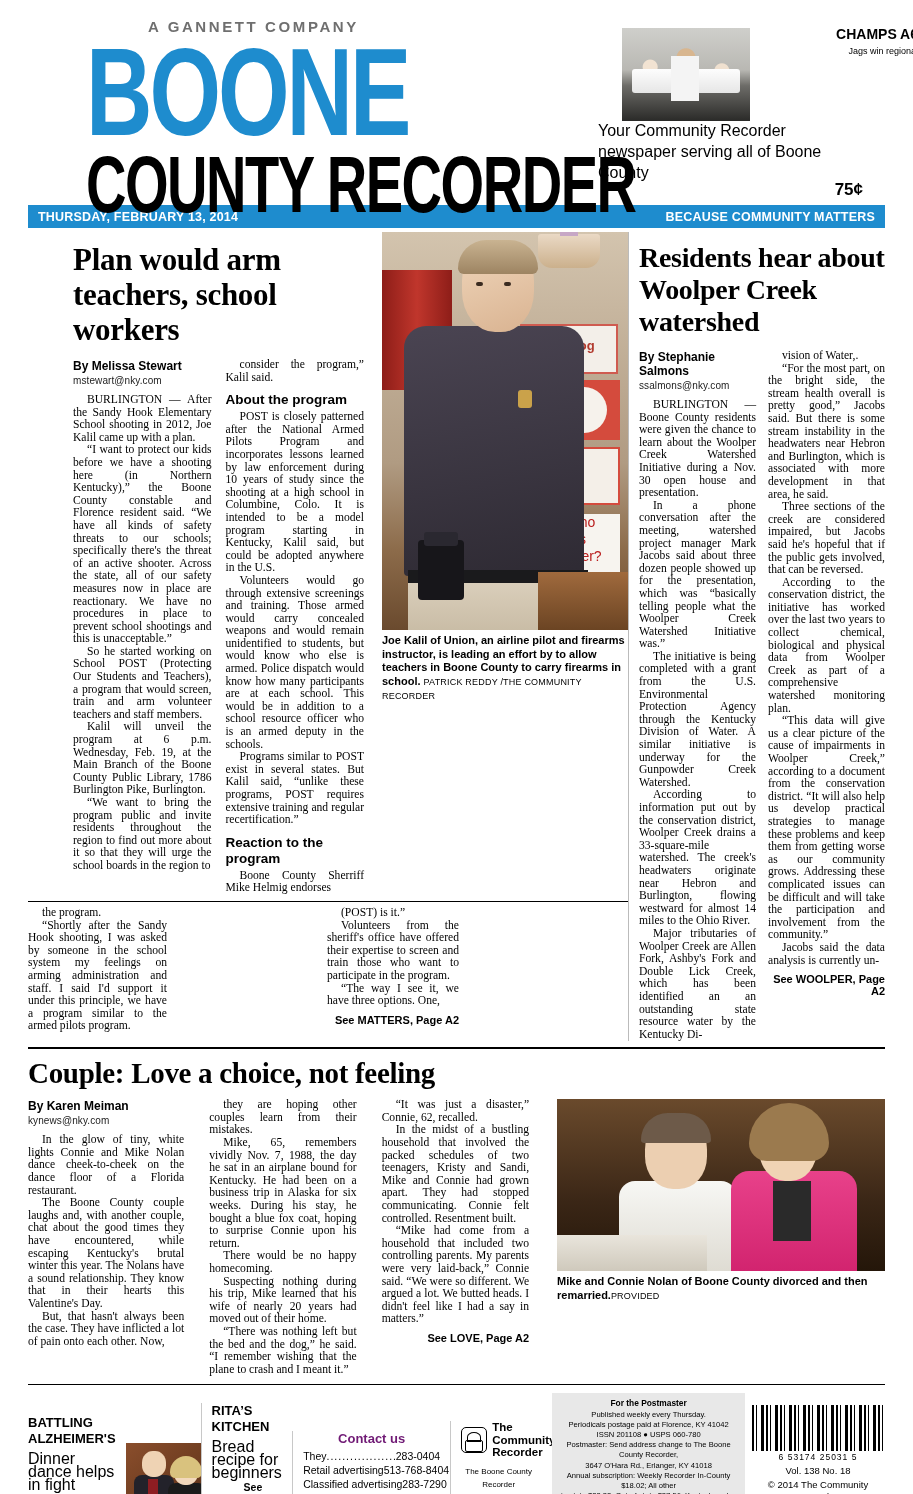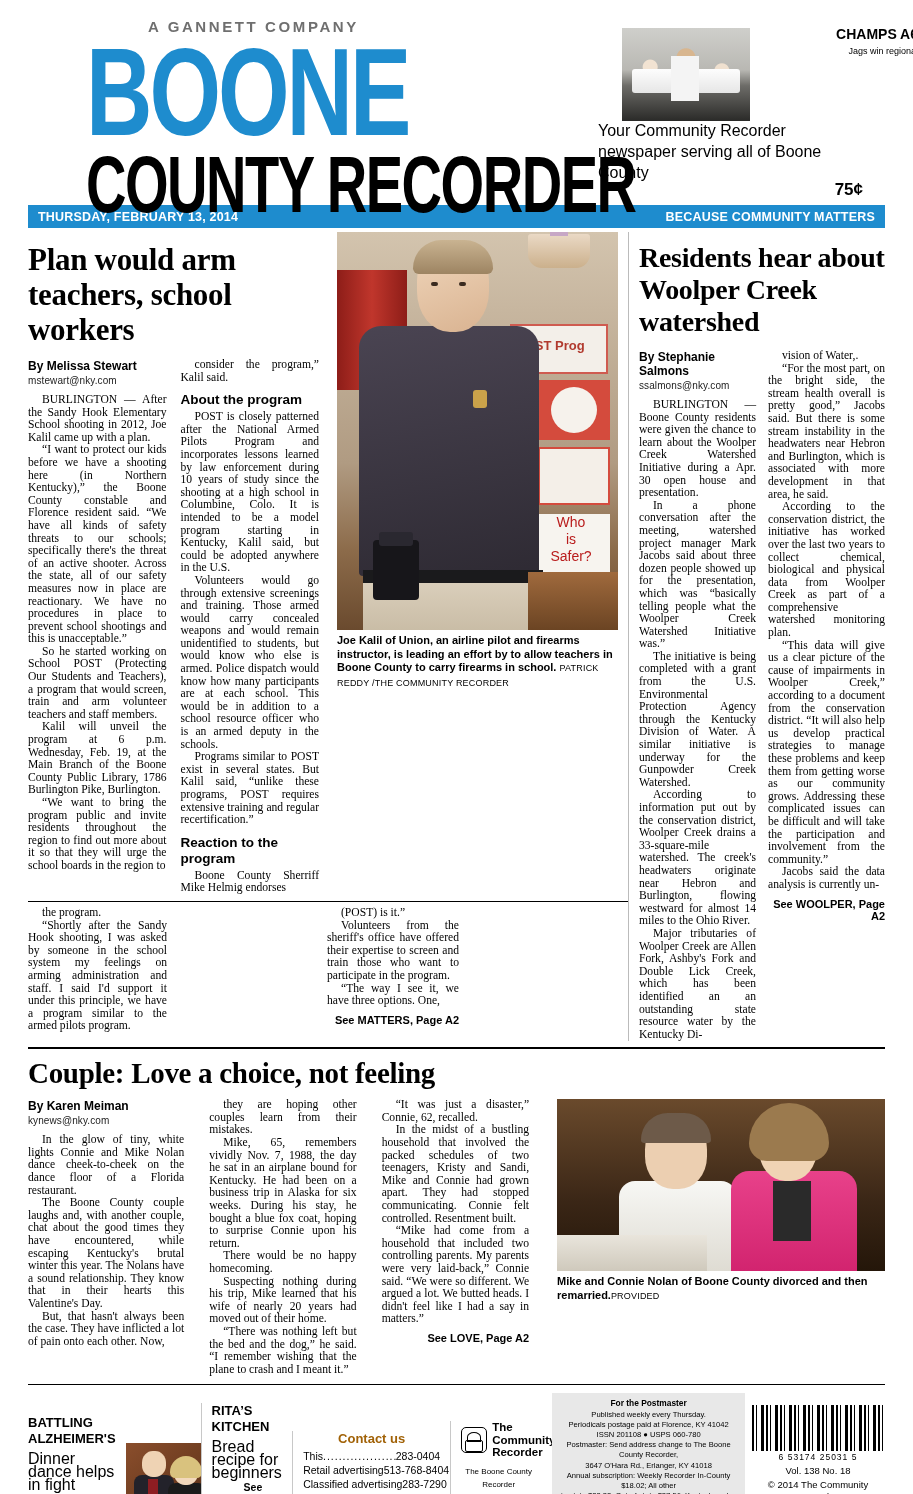--- a/index.html
+++ b/index.html
@@ -177,21 +177,21 @@
   .psp-bg{position:absolute;inset:0;background:linear-gradient(140deg,#8a4e2c,#5a3018);}
   .psp-m{position:absolute;left:8px;top:8px;width:40px;height:66px;}
   .psp-m-h{position:absolute;left:8px;top:0;width:24px;height:26px;border-radius:45%;background:#efd3b4;}
   .psp-m-b{position:absolute;left:0;top:24px;width:40px;height:46px;background:#23222a;border-radius:8px 8px 0 0;}
   .psp-m-b:after{content:"";position:absolute;left:14px;top:4px;width:10px;height:40px;background:#8e1d22;}
   .psp-w{position:absolute;left:40px;top:16px;width:40px;height:58px;}
   .psp-w-h{position:absolute;left:8px;top:0;width:24px;height:26px;border-radius:45%;background:#f2d8bb;}
   .psp-w-hair{position:absolute;left:4px;top:-3px;width:32px;height:22px;border-radius:18px 18px 6px 6px;background:#d9c27e;}
   .psp-w-b{position:absolute;left:2px;top:24px;width:38px;height:38px;background:#1b1b1b;border-radius:8px 8px 0 0;}
 
-  .contact-title { font-family:"Liberation Sans", sans-serif; font-weight:700; font-size:13px; color:#a16207; text-align:center; margin-bottom:3px;}
+  .contact-title { font-family:"Liberation Sans", sans-serif; font-weight:700; font-size:13px; color:#701a75; text-align:center; margin-bottom:3px;}
   .contact-row { font-family:"Liberation Sans", sans-serif; font-size:10.5px; line-height:14px; display:flex; }
   .contact-row .lbl{white-space:nowrap;}
   .contact-row .dots{flex:1;overflow:hidden;white-space:nowrap;letter-spacing:1px;}
   .contact-row .num{white-space:nowrap;}
   .contact-note { font-family:"Liberation Sans", sans-serif; font-size:8px; margin-top:3px; }
 
   .cr-logo-cell { width:96px; font-family:"Liberation Sans", sans-serif; }
   .cr-name { font-weight:700; font-size:11.5px; line-height:12.5px; }
   .cr-addr { font-size:8px; line-height:13px; text-align:center; margin-top:6px;}
   .cr-mark { width:26px; height:26px; border:1.4px solid #000; border-radius:5px; position:relative; flex:0 0 auto;}
@@ -232,21 +232,21 @@
   </div>
 
   <div class="datebar">
     <span>THURSDAY, FEBRUARY 13, 2014</span>
     <span>BECAUSE COMMUNITY MATTERS</span>
   </div>
 
   <div class="top-area">
 
     <div style="width:600px;">
-      <div style="display:flex;">
+      <div style="display:flex;margin-left:45px;">
         <div style="width:300px;padding-right:9px;">
           <h1 class="headline">Plan would arm teachers, school workers</h1>
           <div style="display:flex;">
             <div style="width:146px;padding-right:7px;">
               <div class="byline">By Melissa Stewart</div>
               <div class="email">mstewart@nky.com</div>
               <p class="body">BURLINGTON — After the Sandy Hook Elementary School shooting in 2012, Joe Kalil came up with a plan.</p>
               <p class="body">“I want to protect our kids before we have a shooting here (in Northern Kentucky),” the Boone County constable and Florence resident said. “We have all kinds of safety threats to our schools; specifically there's the threat of an active shooter. Across the state, all of our safety measures now in place are reactionary. We have no procedures in place to prevent school shootings and this is unacceptable.”</p>
               <p class="body">So he started working on School POST (Protecting Our Students and Teachers), a program that would screen, train and arm volunteer teachers and staff members.</p>
               <p class="body">Kalil will unveil the program at 6 p.m. Wednesday, Feb. 19, at the Main Branch of the Boone County Public Library, 1786 Burlington Pike, Burlington.</p>
@@ -311,29 +311,30 @@
         </div>
       </div>
     </div>
 
     <div style="width:257px;padding-left:10px;border-left:1px solid #bbb;">
       <h1 class="headline" style="font-size:28px;line-height:32px;">Residents hear about Woolper Creek watershed</h1>
       <div style="display:flex;">
         <div style="width:123px;padding-right:6px;">
           <div class="byline">By Stephanie Salmons</div>
           <div class="email">ssalmons@nky.com</div>
-          <p class="body">BURLINGTON — Boone County residents were given the chance to learn about the Woolper Creek Watershed Initiative during a Apr. 30 open house and presentation.</p>
+          <p class="body">BURLINGTON — Boone County residents were given the chance to learn about the Woolper Creek Watershed Initiative during a Nov. 30 open house and presentation.</p>
           <p class="body">In a phone conversation after the meeting, watershed project manager Mark Jacobs said about three dozen people showed up for the presentation, which was “basically telling people what the Woolper Creek Watershed Initiative was.”</p>
           <p class="body">The initiative is being completed with a grant from the U.S. Environmental Protection Agency through the Kentucky Division of Water. A similar initiative is underway for the Gunpowder Creek Watershed.</p>
           <p class="body">According to information put out by the conservation district, Woolper Creek drains a 33-square-mile watershed. The creek's headwaters originate near Hebron and Burlington, flowing westward for almost 14 miles to the Ohio River.</p>
           <p class="body">Major tributaries of Woolper Creek are Allen Fork, Ashby's Fork and Double Lick Creek, which has been identified an an outstanding state resource water by the Kentucky Di-</p>
         </div>
         <div style="width:123px;padding-left:6px;">
           <p class="body">vision of Water,.</p>
           <p class="body">“For the most part, on the bright side, the stream health overall is pretty good,” Jacobs said. But there is some stream instability in the headwaters near Hebron and Burlington, which is associated with more development in that area, he said.</p>
+          <p class="body">Three sections of the creek are considered impaired, but Jacobs said he's hopeful that if the public gets involved, that can be reversed.</p>
           <p class="body">According to the conservation district, the initiative has worked over the last two years to collect chemical, biological and physical data from Woolper Creek as part of a comprehensive watershed monitoring plan.</p>
           <p class="body">“This data will give us a clear picture of the cause of impairments in Woolper Creek,” according to a document from the conservation district. “It will also help us develop practical strategies to manage these problems and keep them from getting worse as our community grows. Addressing these complicated issues can be difficult and will take the participation and involvement from the community.”</p>
           <p class="body">Jacobs said the data analysis is currently un-</p>
           <div class="jump">See WOOLPER, Page A2</div>
         </div>
       </div>
     </div>
   </div>
 
   <div class="hrule-thick couple-wrap">
@@ -404,21 +405,21 @@
 
     <div class="ps-cell vline" style="width:100px;">
       <div class="ps-title">RITA’S KITCHEN</div>
       <div class="ps-sub">Bread recipe for beginners</div>
       <div class="ps-see">See story, B3</div>
     </div>
 
     <div class="ps-cell vline" style="width:158px;">
       <div class="contact-title">Contact us</div>
       <div class="contact-row">
-        <span class="lbl">This</span>
+        <span class="lbl">They</span>
         <span class="dots">...............................</span>
         <span class="num">283-0404</span>
       </div>
       <div class="contact-row">
         <span class="lbl">Retail advertising</span>
         <span class="dots">...............................</span>
         <span class="num">513-768-8404</span>
       </div>
       <div class="contact-row">
         <span class="lbl">Classified advertising</span>

